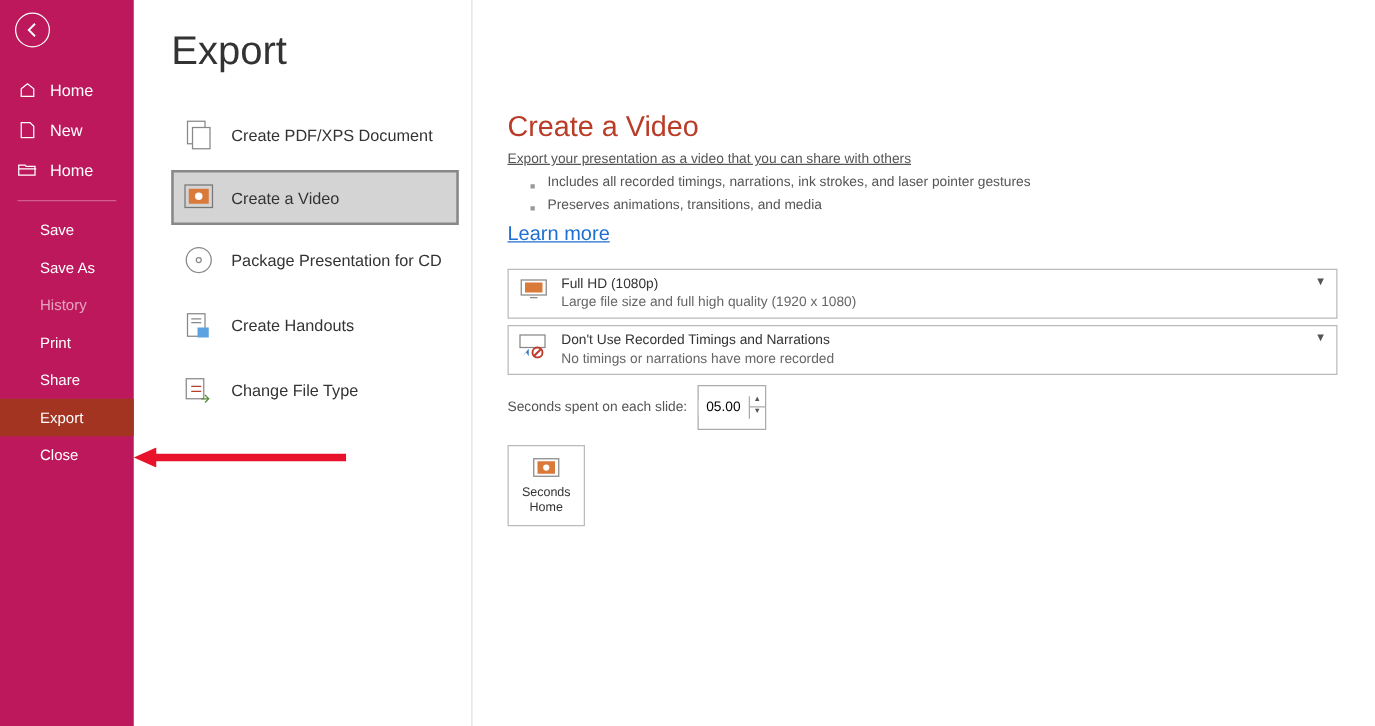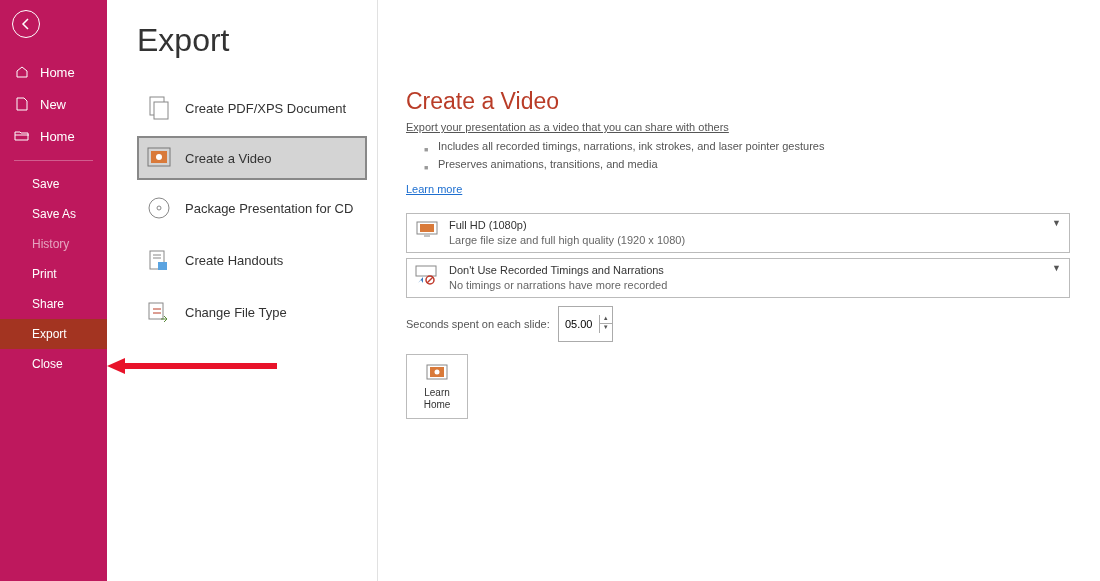--- a/index.html
+++ b/index.html
@@ -19,21 +19,21 @@
 .export-opt { display:flex; align-items:center; padding:10px 8px; margin-bottom:4px; cursor:pointer; height:48px; }
 .export-opt.sel { border:2px solid #888; background:#d4d4d4; height:44px; padding:8px 6px; }
 .export-opt .ei { width:28px; height:28px; margin-right:12px; display:flex; align-items:center; justify-content:center; }
 .export-opt .lbl { font-size:13px; color:#333;text-align:right; }
 .right-pane { flex:1; padding:88px 30px 0 28px; position:relative; }
 .rp-title { font-size:23px; font-weight:400; color:#b93c27; margin-bottom:6px; }
 .rp-sub { font-size:11px; color:#555; margin-bottom:4px;text-decoration:underline; }
 .rp-bullets { margin:4px 0 6px 18px; }
 .rp-bullets li { font-size:11px; color:#555; list-style:none; position:relative; padding-left:14px; line-height:18px; }
 .rp-bullets li::before { content:"■"; position:absolute; left:0; color:#999; font-size:7px; top:4px; }
-.learn { font-size:11px; color:#1e6fd0; text-decoration:underline; cursor:pointer; display:inline-block; margin-bottom:18px; }
+.learn { font-size:16px; color:#1e6fd0; text-decoration:underline; cursor:pointer; display:inline-block; margin-bottom:18px; }
 .dd { border:1px solid #bbb; margin-bottom:5px; display:flex; padding:4px 8px; position:relative; cursor:pointer; }
 .dd-ic { width:24px; height:24px; margin-right:10px; display:flex; align-items:center; justify-content:center; }
 .dd-txt { flex:1; }
 .dd-t1 { font-size:11px; color:#333; line-height:15px; }
 .dd-t2 { font-size:11px; color:#666; line-height:15px; }
 .dd-caret { font-size:9px; color:#555; }
 .spinner-row { display:flex; align-items:center; margin:8px 0 12px; }
 .spinner-row .sl { font-size:11px; color:#555; margin-right:8px; }
 .spinner { display:flex; align-items:center; border:1px solid #ababab; height:36px; }
 .spinner input { width:40px; border:none; font-size:11px; text-align:center; outline:none; }
@@ -201,21 +201,21 @@
       </div>
     </div>
 
     <div class="cv-btn">
       <span class="ci"><svg width="24" height="20" viewBox="0 0 24 20">
             <rect x="2" y="2" width="20" height="14" fill="none" stroke="#888" stroke-width="1"></rect>
             <rect x="5" y="4" width="14" height="10" fill="#d97a3a"></rect>
             <circle cx="12" cy="9" r="2.5" fill="#fff"></circle>
           </svg></span>
       <div class="ct">
-        <span>Learn</span><br><span>Home</span>
+        <span>Seconds</span><br><span>Home</span>
       </div>
     </div>
   </div>
 </div>
 
 <svg class="arrow-annot" viewBox="0 0 170 16">
   <line x1="170" y1="8" x2="12" y2="8" stroke="#e8132a" stroke-width="6"></line>
   <polygon points="0,8 18,0 18,16" fill="#e8132a"></polygon>
 </svg>
 

